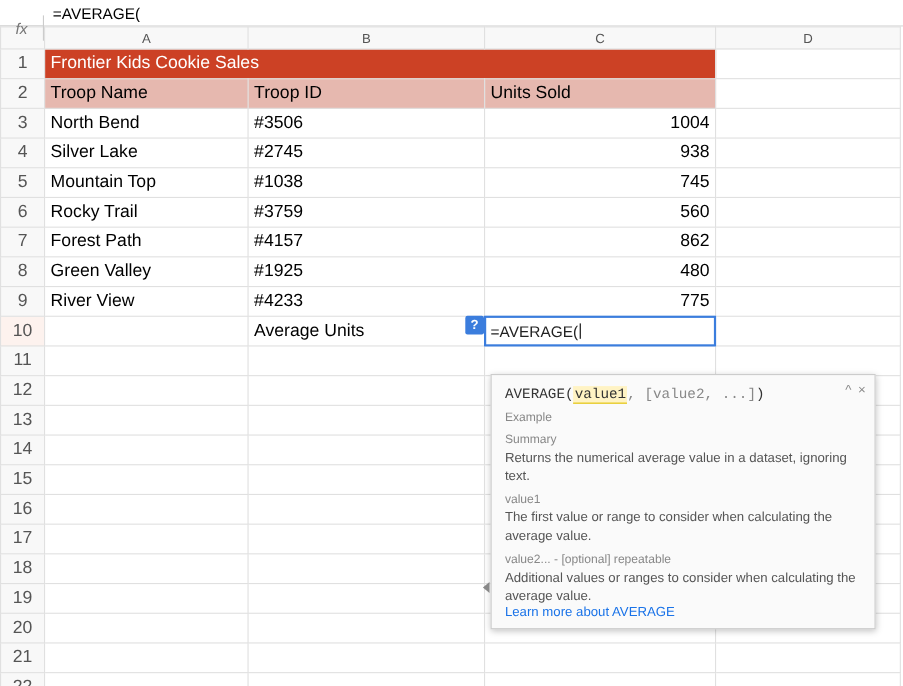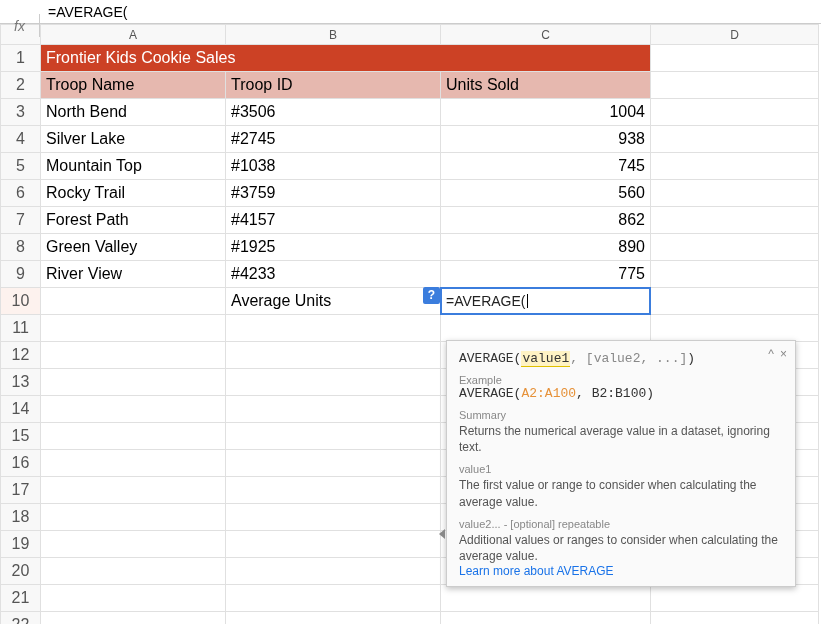--- a/index.html
+++ b/index.html
@@ -234,21 +234,21 @@
         <td class="rownum">7</td>
         <td class="data-cell">Forest Path</td>
         <td class="data-cell">#4157</td>
         <td class="data-cell num-cell">862</td>
         <td></td>
       </tr>
       <tr>
         <td class="rownum">8</td>
         <td class="data-cell">Green Valley</td>
         <td class="data-cell">#1925</td>
-        <td class="data-cell num-cell">890</td>
+        <td class="data-cell num-cell">480</td>
         <td></td>
       </tr>
       <tr>
         <td class="rownum">9</td>
         <td class="data-cell">River View</td>
         <td class="data-cell">#4233</td>
         <td class="data-cell num-cell">775</td>
         <td></td>
       </tr>
       <tr class="row-active-hint">
@@ -353,23 +353,20 @@
 
 <div class="tooltip">
   <div class="tooltip-arrow">
     <span>^</span>
     <span>×</span>
   </div>
   <div class="tooltip-row mono">
     <span class="sig-func">AVERAGE</span><span class="sig-paren">(</span><span class="sig-val1">value1</span><span class="sig-rest">, [value2, ...]</span><span class="sig-paren">)</span>
   </div>
   <div class="section-label">Example</div>
-  <div class="tooltip-row mono">
-    <span>AVERAGE(</span><span class="ex-range1">A2:A100</span><span>, B2:B100)</span>
-  </div>
   <div class="section-label">Summary</div>
   <div class="section-text">Returns the numerical average value in a dataset, ignoring text.</div>
   <div class="chev"></div>
   <div class="section-label">value1</div>
   <div class="section-text">The first value or range to consider when calculating the average value.</div>
   <div class="section-label">value2... - [optional] repeatable</div>
   <div class="section-text">Additional values or ranges to consider when calculating the average value.</div>
   <div style="">
     <a href="#">Learn more about AVERAGE</a>
   </div>

